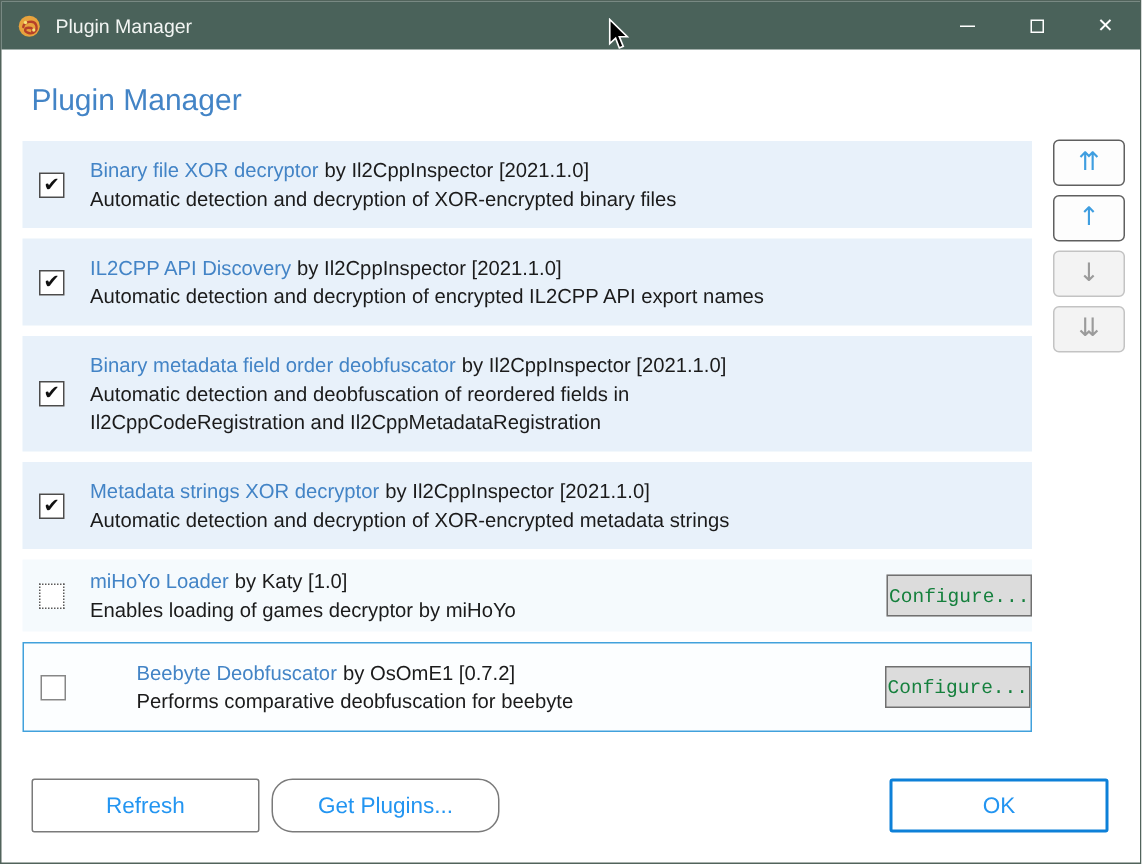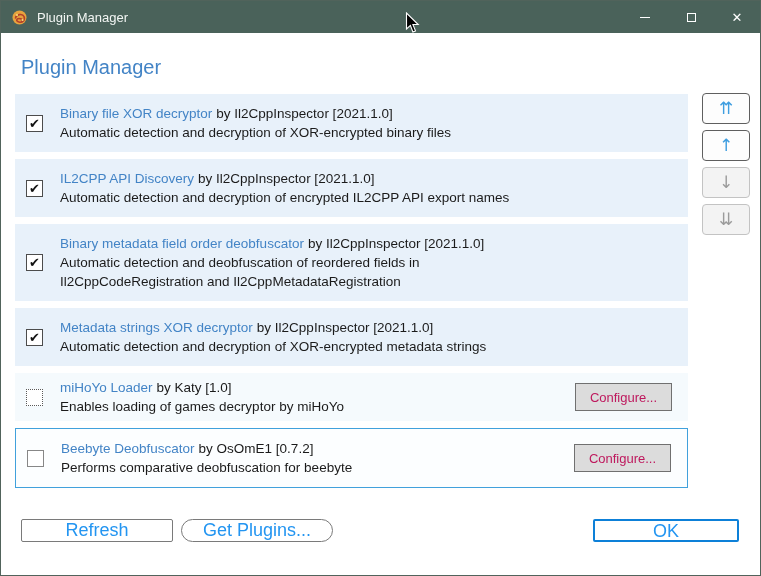--- a/index.html
+++ b/index.html
@@ -22,49 +22,49 @@
 
   
   .page-title { position: absolute; left: 20px; top: 55px; font-size: 20px; font-weight: 400;
     color: var(--accent_blue, #4384c6); }
 
   
   .plugin-list { position: absolute; left: 14px; top: 93px; width: 673px; }
   .plugin-row { display: flex; align-items: center; background: var(--row_bg, #e8f1fa);
     padding: 10px 0 10px 11px; margin-bottom: 7px; font-size: 13.5px; line-height: 19px; }
   .plugin-row.compact { padding-top: 5px; padding-bottom: 5px; background: var(--row_bg_pale, #f5fafd); }
-  .plugin-row.selected { background: #fcfeff; border: 1px solid var(--selected_border, #41a1dc); }
+  .plugin-row.selected { background: #fcfeff; border: 1px solid var(--selected_border, #41a1dc); gap: 30px; }
   .checkbox { flex: 0 0 auto; width: 17px; height: 17px; background: #fff;
     border: 1px solid #4c4c4c; margin-right: 17px; display: flex; align-items: center;
     justify-content: center; font-family: "DejaVu Sans", sans-serif; font-size: 13px;
     color: #111; line-height: 1; }
   .cb-indeterminate { border: 1px dotted #5a5a5a; }
   .cb-unchecked { border: 1px solid #878787; }
   .plugin-text { flex: 1 1 auto; color: #1b1b1b; }
   .plugin-link { color: var(--accent_blue, #4384c6); cursor: pointer; }
   .plugin-author { margin-left: 4px; }
   .plugin-desc { white-space: pre-line; }
-  .configure-btn { flex: 0 0 auto; width: 97px; height: 28px; margin-right: 16px;
-    background: #dcdcdc; border: 1px solid #707070; font-family: Liberation Sans, sans-serif;
-    font-size: 13px; color: #be185d; cursor: default; }
+  .configure-btn { flex: 0 0 auto; width: 97px; height: 28px; 
+    background: #dcdcdc; border: 1px solid #707070; font-family: Liberation Mono, monospace;
+    font-size: 13px; color: #15803d; cursor: default; }
 
   
   .order-buttons { position: absolute; left: 701px; top: 92px; width: 48px; }
   .order-btn { display: flex; align-items: center; justify-content: center;
     width: 48px; height: 31px; margin-bottom: 6px; background: #fdfdfd;
     border: 1px solid #5f5f5f; border-radius: 4px; cursor: default; }
   .order-btn .order-icon { font-family: "DejaVu Sans", sans-serif; font-size: 17px;
     line-height: 1; color: var(--arrow_blue, #3f9ee0); }
   .order-btn.disabled { background: #f3f3f3; border-color: #c3c3c3; }
   .order-btn.disabled .order-icon { color: #9b9b9b; }
 
   
-  .footer-btn { position: absolute; top: 518px; height: 23px; background: #fff;
+  .footer-btn { position: absolute; top: 518px; height: 36px; background: #fff;
     border: 1px solid #7a7a7a; border-radius: 2px; font-family: "Liberation Sans", sans-serif;
-    font-size: 18px; color: var(--button_text_blue, #2395f1); cursor: default; }
+    font-size: 15px; color: var(--button_text_blue, #2395f1); cursor: default; }
   .btn-refresh { left: 20px; width: 152px; }
   .btn-getplugins { left: 180px; width: 152px; border-radius: 14px; }
   .btn-ok { left: 592px; width: 146px; border: 2px solid var(--ok_border, #0d80d8); }
 
   .cursor { position: absolute; left: 404px; top: 11px; z-index: 50; }
 </style>
 </head>
 <body>
 
 <div class="window">

